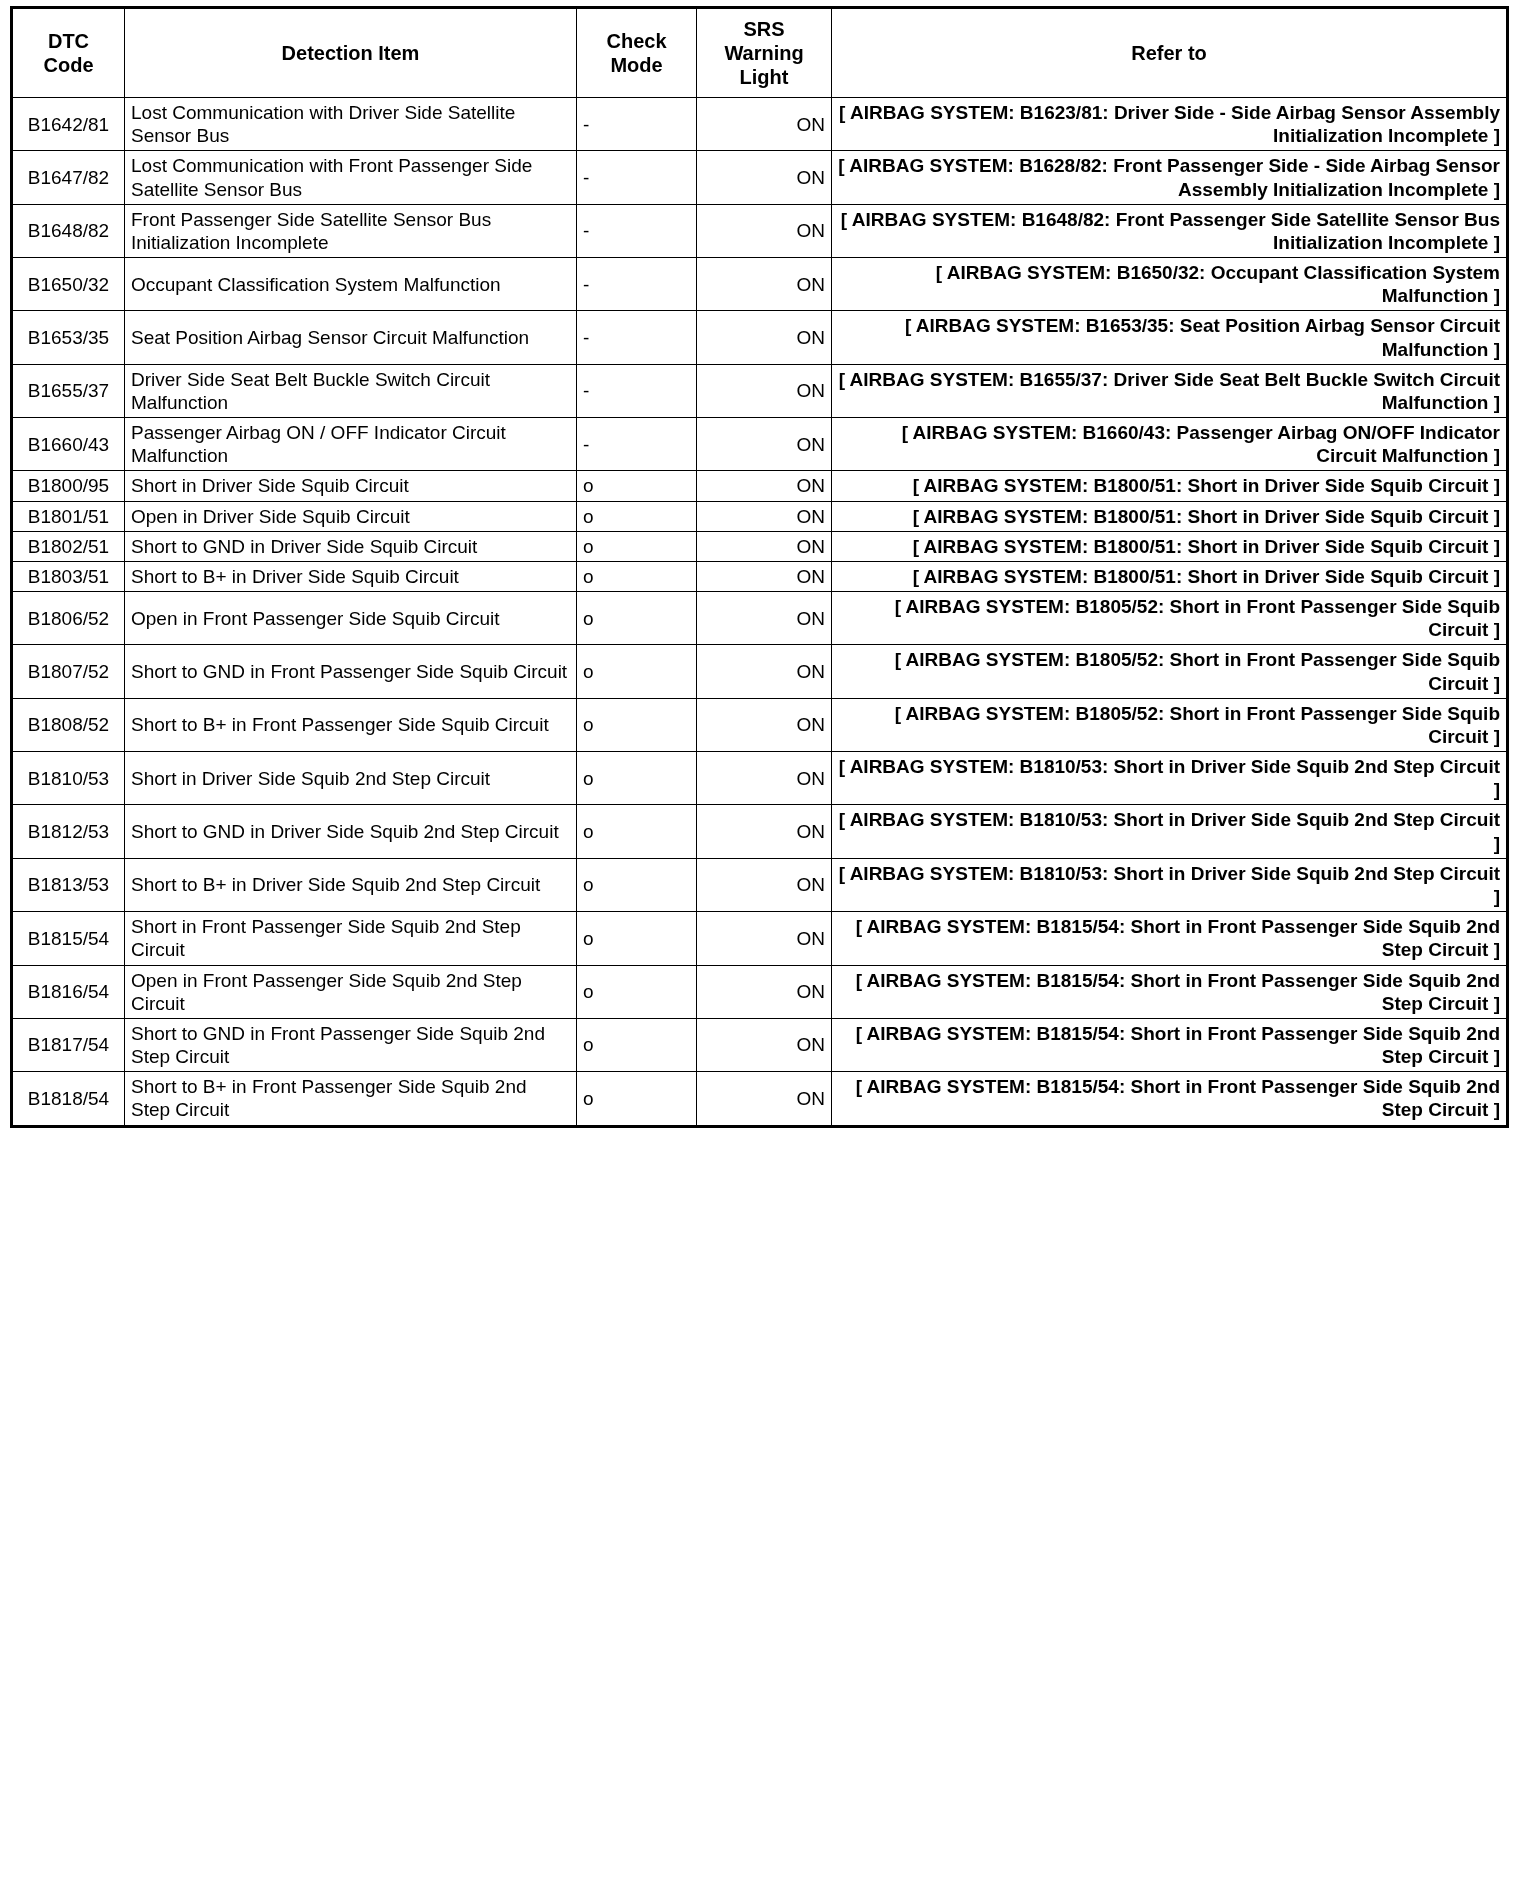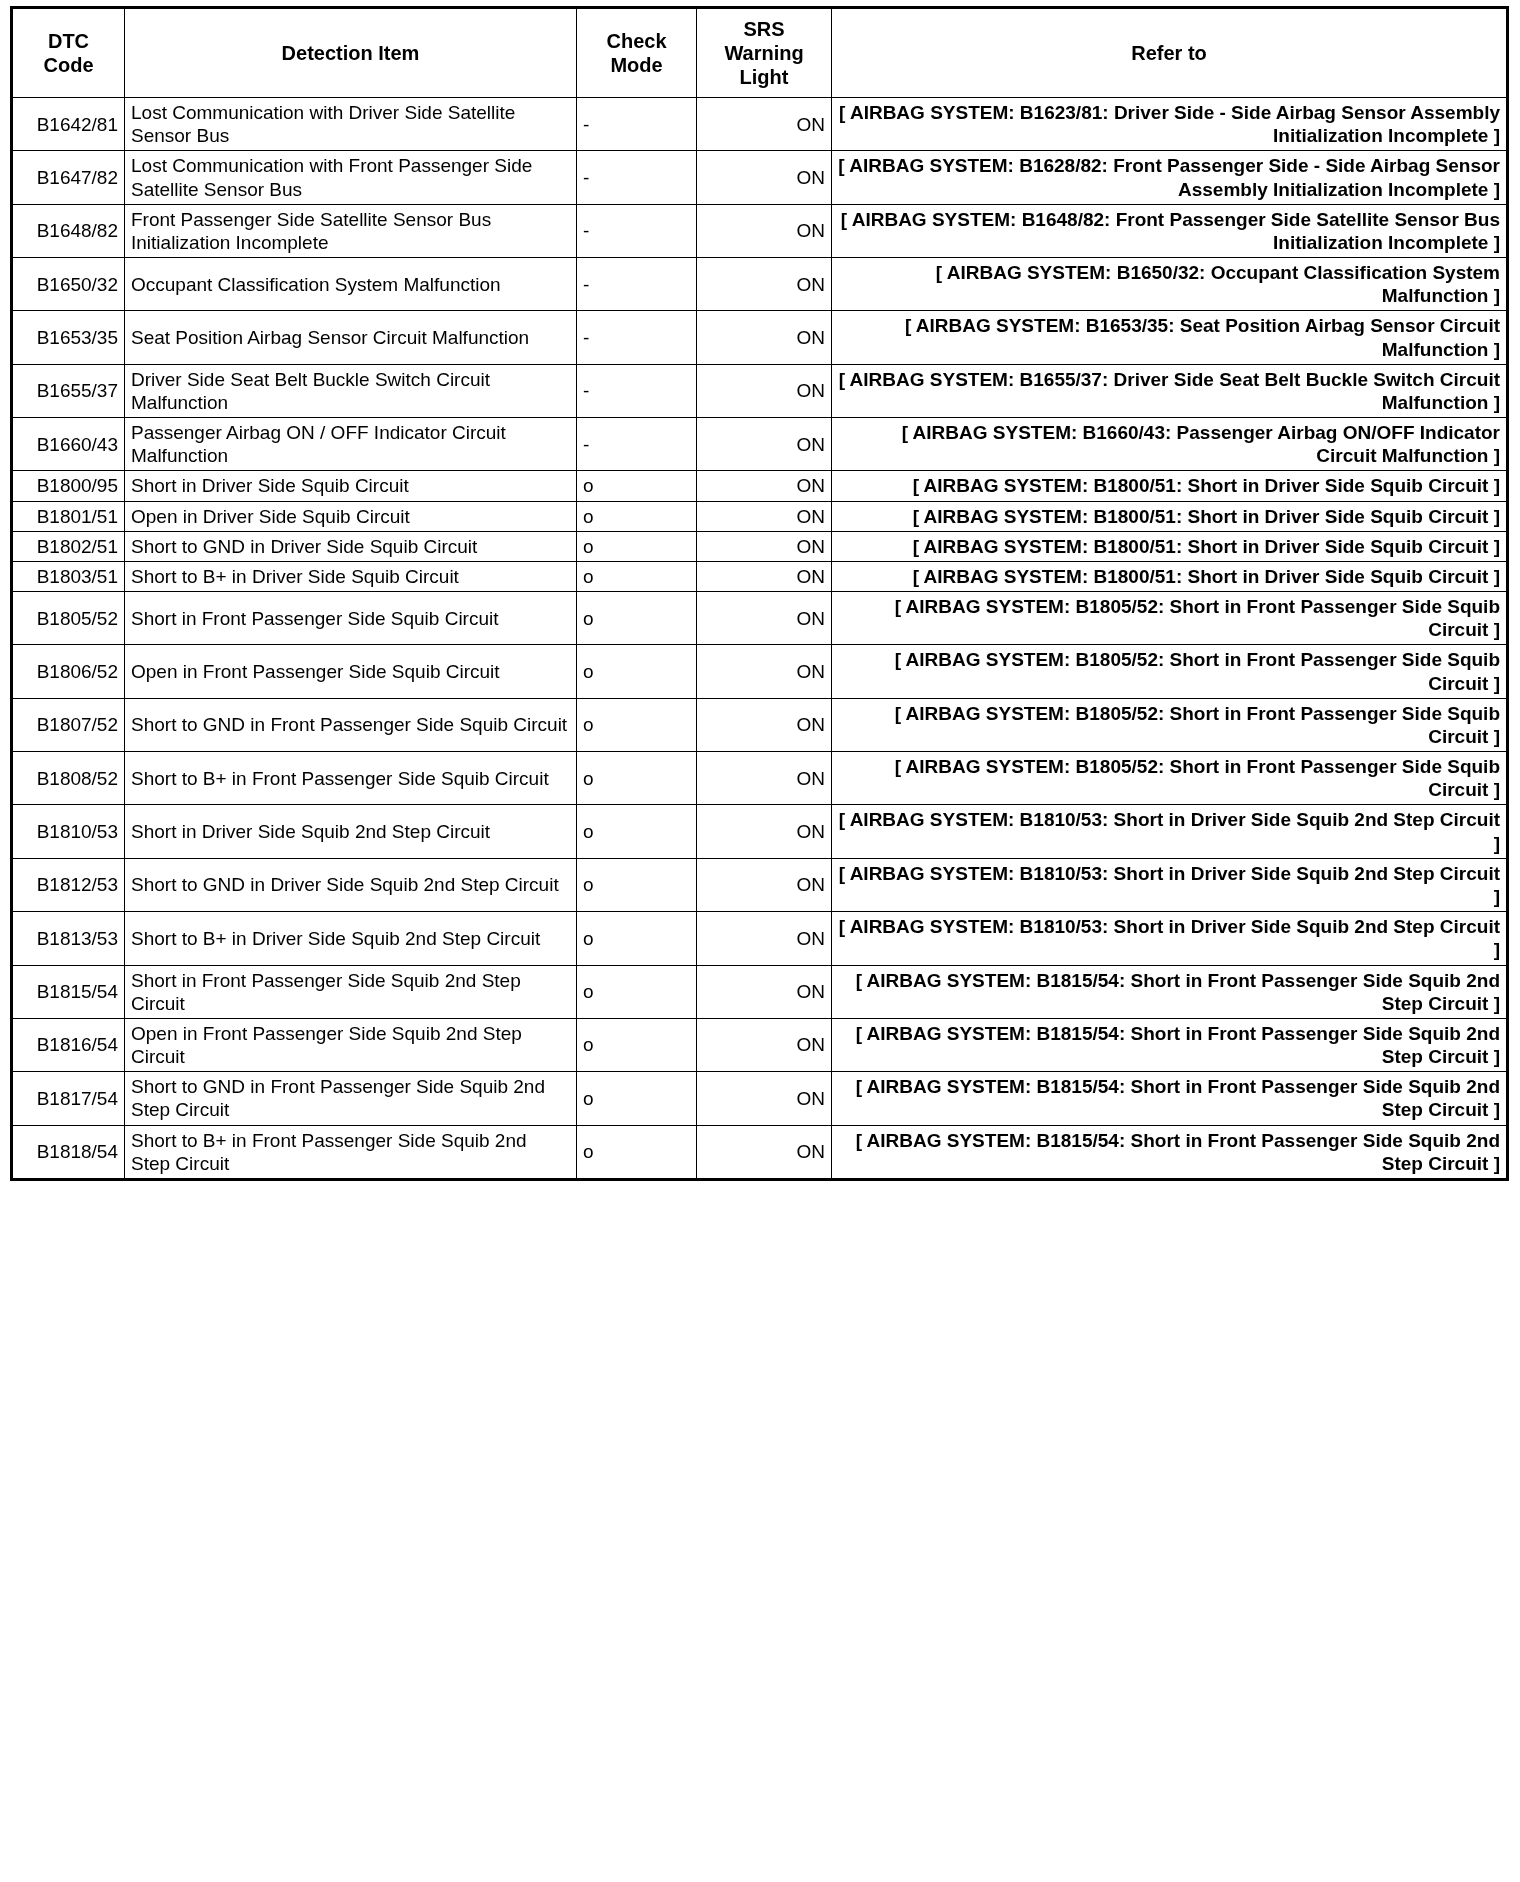--- a/index.html
+++ b/index.html
@@ -41,21 +41,21 @@
     text-align: center;
     font-weight: bold;
     font-size: 20px;
     padding: 8px 4px;
     line-height: 1.2;
   }
   thead th.h-dtc, thead th.h-check, thead th.h-srs {
     white-space: pre-line;
   }
   td.dtc-code {
-    text-align: right;
+    text-align: center;
     white-space: nowrap;
     font-size: 19px;
     padding-left: 6px;
   }
   td.detect-item {
     text-align: left;
   }
   td.check-mode {
     text-align: left;
     padding-left: 10px;
@@ -170,27 +170,20 @@
           <td class="refer-to">[ AIRBAG SYSTEM: B1800/51: Short in Driver Side Squib Circuit ]</td>
         </tr>
         <tr>
           <td class="dtc-code">B1803/51</td>
           <td class="detect-item">Short to B+ in Driver Side Squib Circuit</td>
           <td class="check-mode">o</td>
           <td class="srs-light">ON</td>
           <td class="refer-to">[ AIRBAG SYSTEM: B1800/51: Short in Driver Side Squib Circuit ]</td>
         </tr>
         <tr>
-          <td class="dtc-code">B1805/52</td>
-          <td class="detect-item">Short in Front Passenger Side Squib Circuit</td>
-          <td class="check-mode">o</td>
-          <td class="srs-light">ON</td>
-          <td class="refer-to">[ AIRBAG SYSTEM: B1805/52: Short in Front Passenger Side Squib Circuit ]</td>
-        </tr>
-        <tr>
           <td class="dtc-code">B1806/52</td>
           <td class="detect-item">Open in Front Passenger Side Squib Circuit</td>
           <td class="check-mode">o</td>
           <td class="srs-light">ON</td>
           <td class="refer-to">[ AIRBAG SYSTEM: B1805/52: Short in Front Passenger Side Squib Circuit ]</td>
         </tr>
         <tr>
           <td class="dtc-code">B1807/52</td>
           <td class="detect-item">Short to GND in Front Passenger Side Squib Circuit</td>
           <td class="check-mode">o</td>

